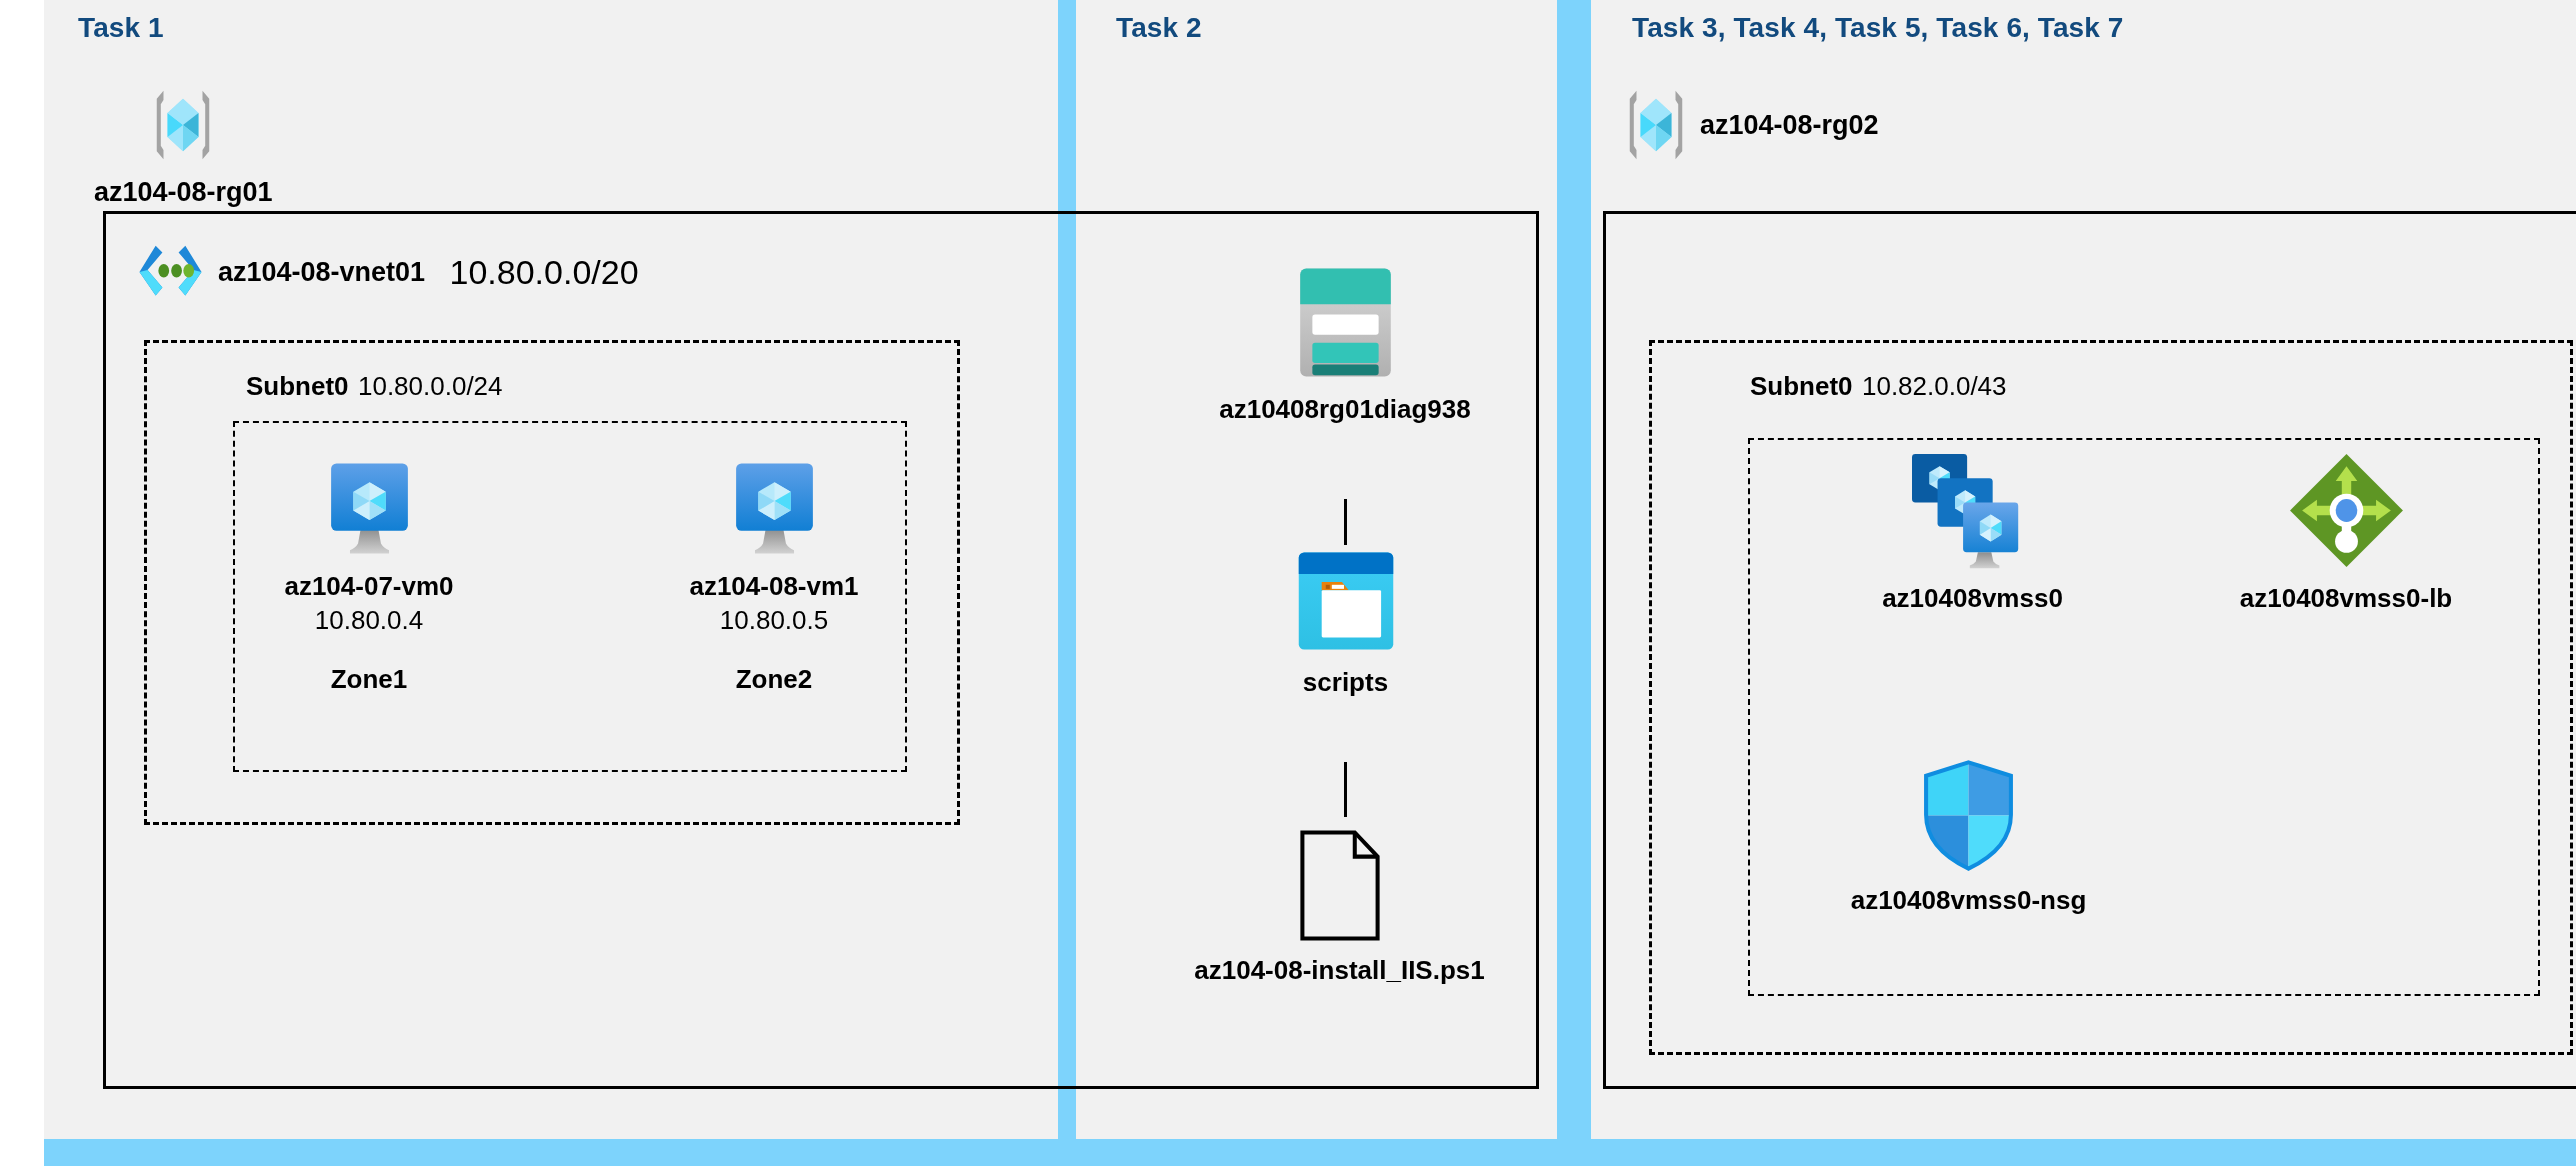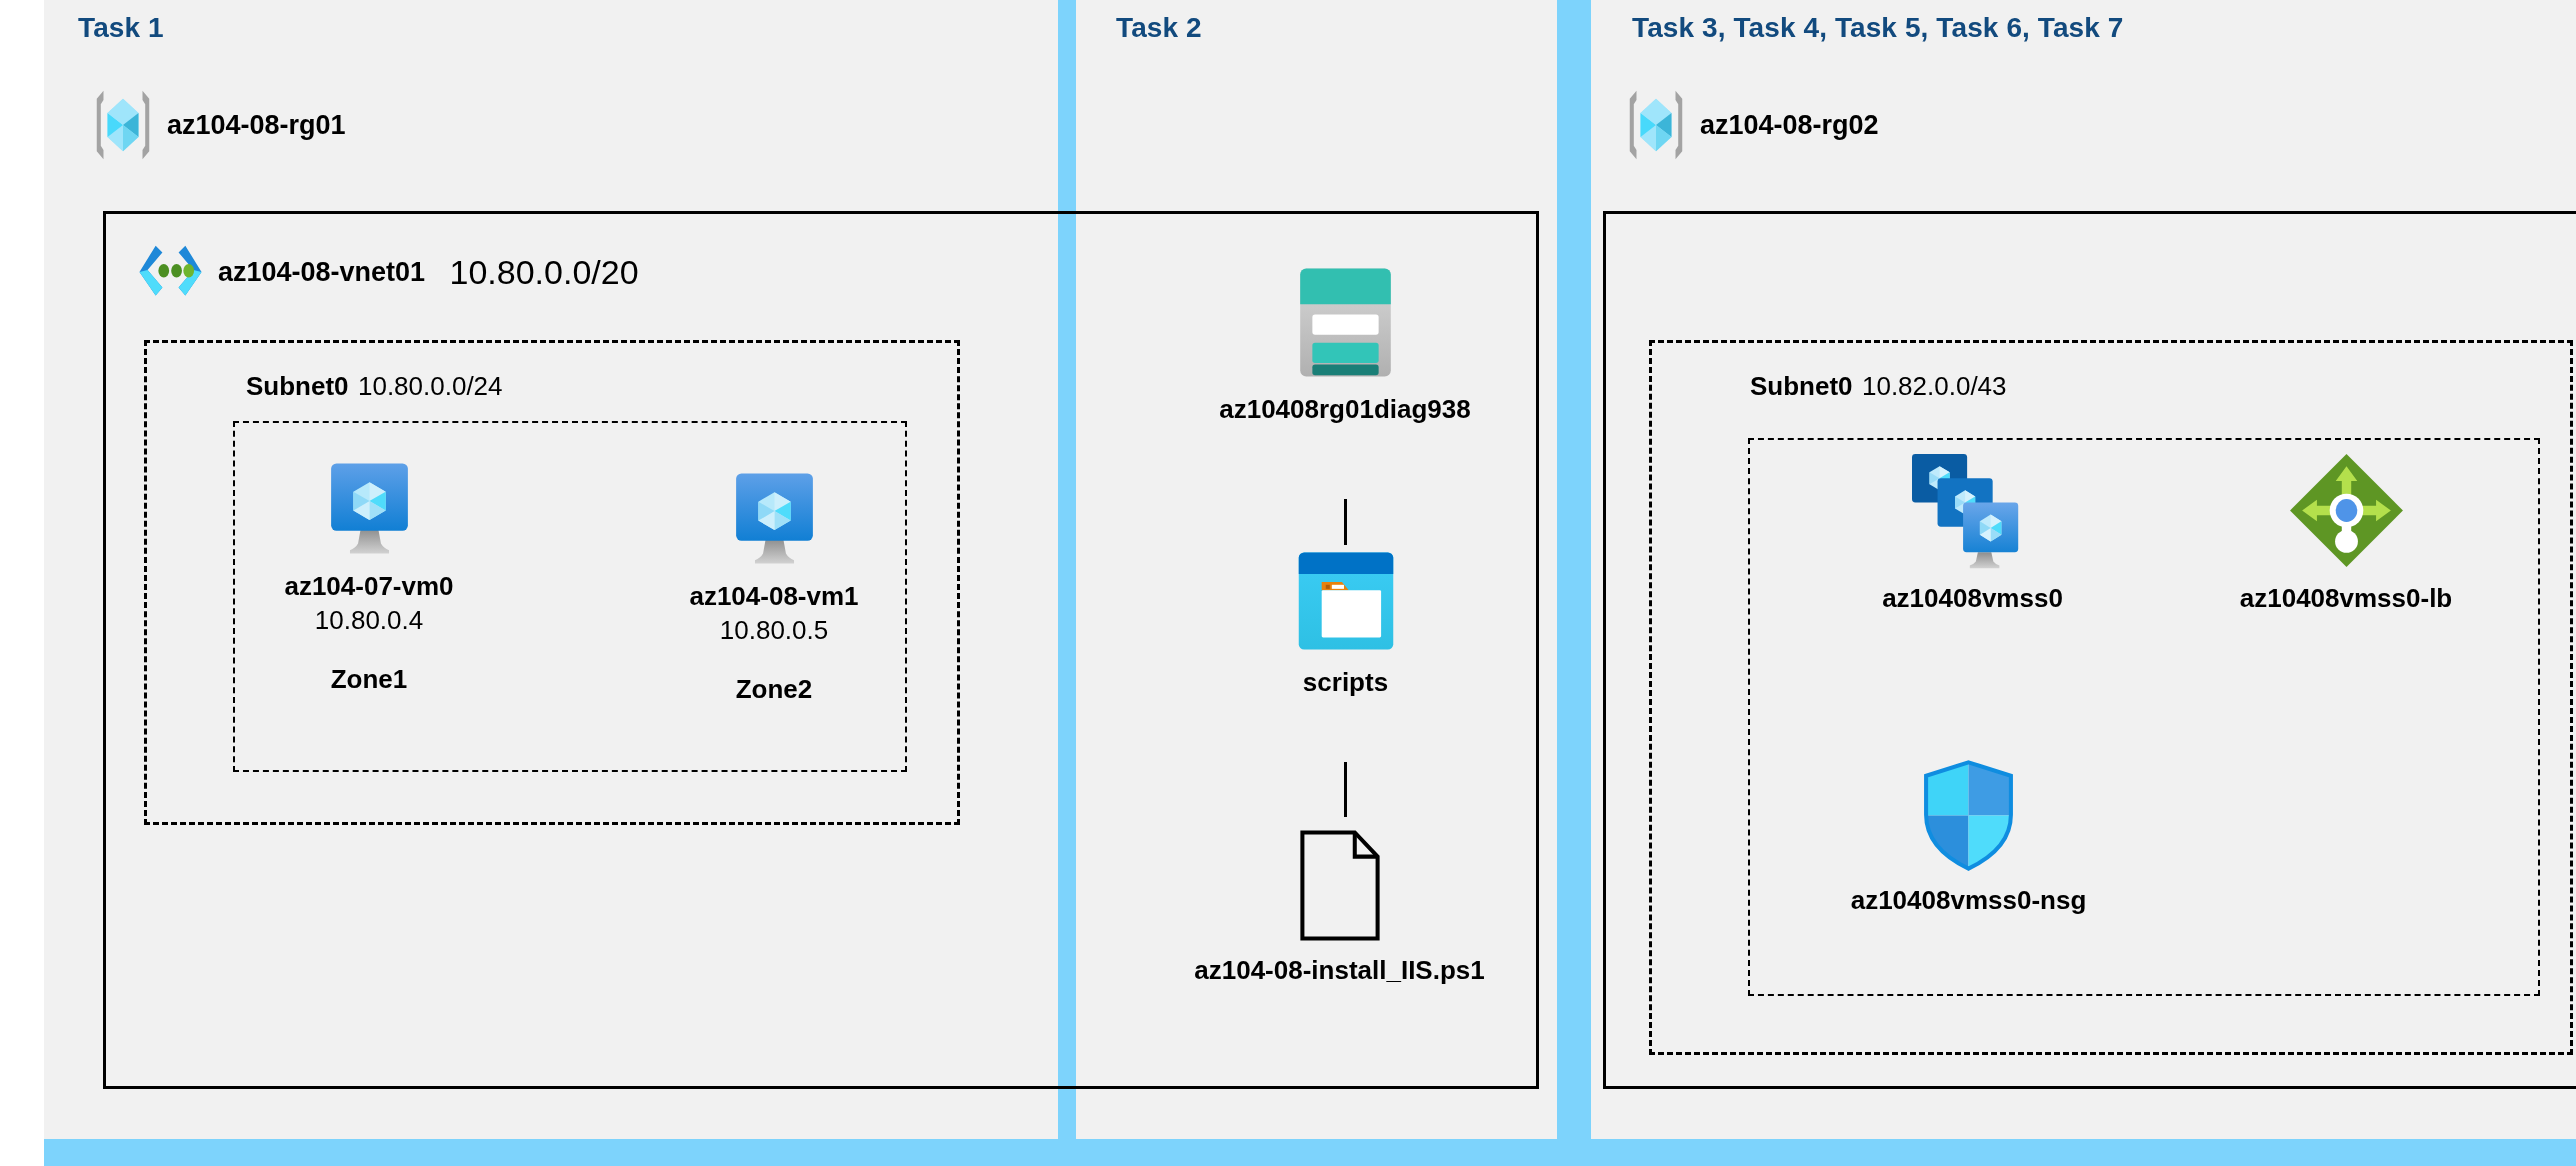--- a/index.html
+++ b/index.html
@@ -24,21 +24,21 @@
     font-weight: bold;
     letter-spacing: 0.1px;
     white-space: nowrap;
   }
   #label-task1  { left: 34px;   top: 12px; }
   #label-task2  { left: 1072px; top: 12px; }
   #label-task37 { left: 1588px; top: 12px; }
 
   
   .rg-header { position: absolute; display: flex; align-items: center; gap: 15px; }
-  #rg01-header { left: 50px;  top: 88px; }
+  #rg01-header { left: 50px;  top: 88px; flex-direction: column; }
   #rg02-header { left: 1583px; top: 88px; text-align: center; }
   .rg-name {
     font-size: 27px; font-weight: bold; color: #000; white-space: nowrap;
   }
 
   
   .vnet-box { position: absolute; border: 3.4px solid #000; background: transparent; }
   #vnet01-box { left: 59px;  top: 211px; width: 1436px; height: 878px; }
   #vnet02-box { left: 1559px; top: 211px; width: 999px; height: 878px; }
 
@@ -65,21 +65,21 @@
   #vmgroup-box  { left: 189px;  top: 421px; width: 674px; height: 351px; }
   #vmssgroup-box{ left: 1704px; top: 438px; width: 792px; height: 558px; }
 
   
   .node { position: absolute; display: flex; flex-direction: column; align-items: center; justify-content: center; }
   .node-label { font-size: 26px; font-weight: bold; color: #000; white-space: nowrap; margin-top: 12px; text-align: center; }
   .node-sub   { font-size: 26px; font-weight: normal; color: #000; white-space: nowrap; margin-top: 2.7px; text-align: center; }
   .node-zone  { font-size: 26px; font-weight: bold; color: #000; white-space: nowrap; margin-top: 28px; text-align: center; }
 
   #node-vm0  { left: 217px;  top: 458px; width: 216px; }
-  #node-vm1  { left: 622px;  top: 468px; width: 216px; }
+  #node-vm1  { left: 622px;  top: 458px; width: 216px; }
   #node-storage { left: 1139px; top: 263px; width: 324px; }
   #node-scripts { left: 1187px; top: 547px; width: 229px; }
   #node-psfile  { left: 1073px; top: 828px; width: 445px; }
   #node-vmss    { left: 1760px; top: 450px; width: 337px; }
   #node-lb      { left: 2140px; top: 450px; width: 324px; }
   #node-nsg     { left: 1749px; top: 758px; width: 351px; }
   #node-ip      { left: 2140px; top: 769px; width: 324px; }
 
   
   .connector { position: absolute; width: 2.7px; background: #000; }

